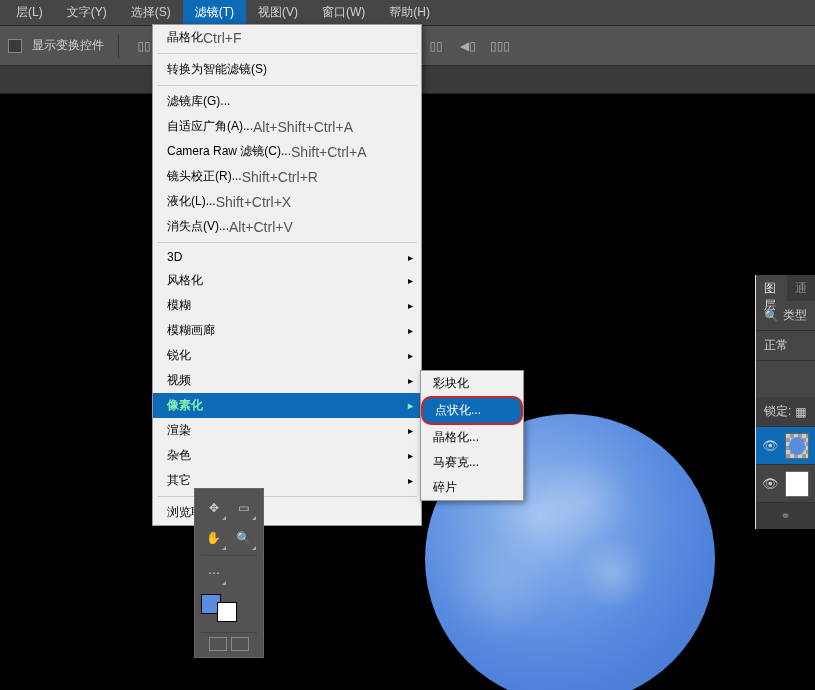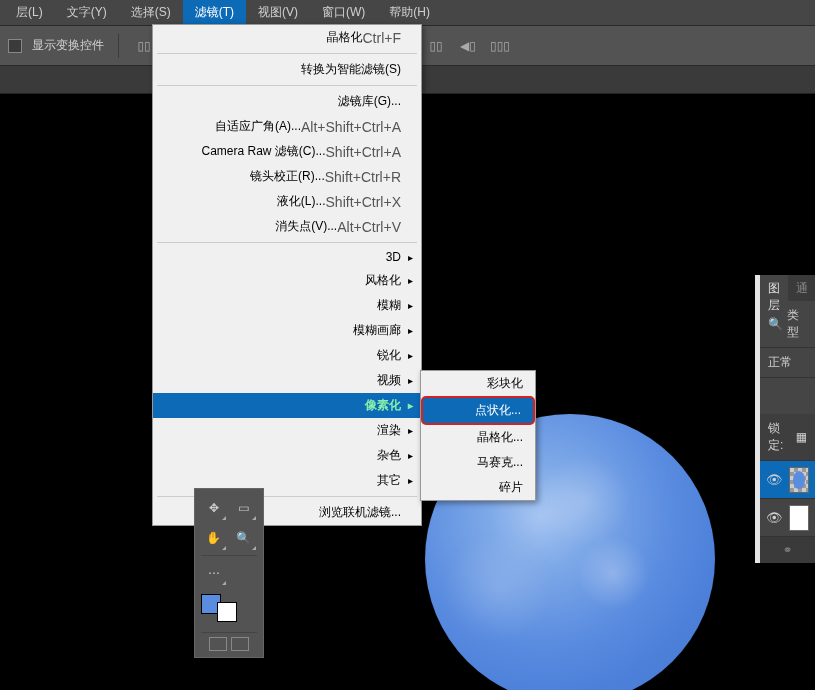--- a/index.html
+++ b/index.html
@@ -20,41 +20,41 @@
     .canvas-area { position: absolute; top: 94px; left: 0; right: 0; bottom: 0; background: #000; }
     .blue-circle { position: absolute; left: 425px; top: 320px; width: 290px; height: 290px; border-radius: 50%; 
       background: radial-gradient(circle at 40% 35%, #a7c5f2 0%, #7ea9e8 20%, #5a8ce0 50%, #4d80d9 70%, #4678d1 100%);
       box-shadow: 0 0 0 1px rgba(255,255,255,0.02); }
     .blue-circle::after { content:""; position:absolute; inset:0; border-radius:50%; 
       background: radial-gradient(circle at 65% 55%, rgba(255,255,255,0.25) 0%, transparent 15%),
                   radial-gradient(circle at 25% 60%, rgba(255,255,255,0.15) 0%, transparent 20%),
                   radial-gradient(circle at 55% 30%, rgba(255,255,255,0.2) 0%, transparent 18%); }
     
     .dropdown { position: absolute; top: 24px; left: 152px; width: 270px; background: #f0f0f0; border: 1px solid #999; box-shadow: 2px 2px 6px rgba(0,0,0,0.4); color: #000; }
-    .menu-item { display: flex; justify-content: flex-end; align-items: center; padding: 4px 20px 4px 14px; position: relative; cursor: pointer; }
+    .menu-item { display: flex; justify-content: flex-start; align-items: center; padding: 4px 20px 4px 14px; position: relative; cursor: pointer; }
     .menu-item.highlighted { background: #0d6ab7; color: #86efac; font-weight: bold; }
     .menu-item.has-arrow::after { content: "▸"; position: absolute; right: 8px; font-size: 10px; }
     .menu-sep { height: 1px; background: #ccc; margin: 3px 4px; }
     .shortcut { color: #555; font-size: 14px; }
     
-    .submenu { position: absolute; top: 370px; left: 420px; width: 116px; background: #f0f0f0; border: 1px solid #999; box-shadow: 2px 2px 6px rgba(0,0,0,0.4); color: #000; }
+    .submenu { position: absolute; top: 370px; left: 420px; width: 104px; background: #f0f0f0; border: 1px solid #999; box-shadow: 2px 2px 6px rgba(0,0,0,0.4); color: #000; }
     .submenu .menu-item { padding: 4px 12px; }
-    .submenu .menu-item.circled { background: #0d6ab7; color: #fff; border: 2px solid #d92020; border-radius: 5px; }
+    .submenu .menu-item.circled { background: #0d6ab7; color: #fff; border: 2px solid #d92020; border-radius: 10px; }
     
     .toolbox { position: absolute; top: 488px; left: 194px; width: 70px; background: #535353; border: 1px solid #666; padding: 6px; display: flex; flex-direction: column; gap: 4px; }
     .tool-row { display: flex; gap: 4px; }
     .tool-btn { width: 26px; height: 26px; background: #535353; display: flex; align-items: center; justify-content: center; color: #d0d0d0; cursor: pointer; position: relative; }
     .tool-btn::after { content:""; position:absolute; bottom:1px; right:1px; width:0; height:0; border-style:solid; border-width:0 0 4px 4px; border-color: transparent transparent #aaa transparent; }
     .swatches { display: flex; gap: 2px; margin-top: 4px; }
     .swatch-fg { width: 20px; height: 20px; background: #5a8ce0; border: 1px solid #000; }
     .swatch-bg { width: 20px; height: 20px; background: #fff; border: 1px solid #000; margin-top: 8px; margin-left: -6px; }
     .toolbox-footer { display: flex; gap: 4px; justify-content: center; margin-top: 6px; border-top: 1px solid #444; padding-top: 4px; }
     .toolbox-footer .ticon { width: 18px; height: 14px; border: 1px solid #888; }
     
-    .layers-panel { position: absolute; top: 275px; right: 0; width: 60px; background: #454545; border-left: 5px solid #e5e5e5; }
+    .layers-panel { position: absolute; top: 275px; right: 0; width: 60px; background: #454545; border-left: 1px solid #e5e5e5; }
     .panel-tabs { display: flex; background: #3a3a3a; height: 26px; }
     .panel-tab { padding: 5px 8px; background: #454545; color: #ddd; }
     .panel-tab.inactive { background: #3a3a3a; color: #888; }
     .panel-row { padding: 6px 8px; border-bottom: 1px solid #333; display: flex; align-items: center; gap: 4px; font-size: 11px; }
     .search-icon { font-size: 12px; }
     .lock-row { background: #3e3e3e; margin-top: 36px; }
     .layer-list { background: #3f3f3f; }
     .layer-item { display: flex; align-items: center; gap: 6px; padding: 4px 6px; border-bottom: 1px solid #333; height: 38px; background: #444; }
     .layer-item.selected { background: #0d6ab7; }
     .eye-icon { font-size: 13px; }

